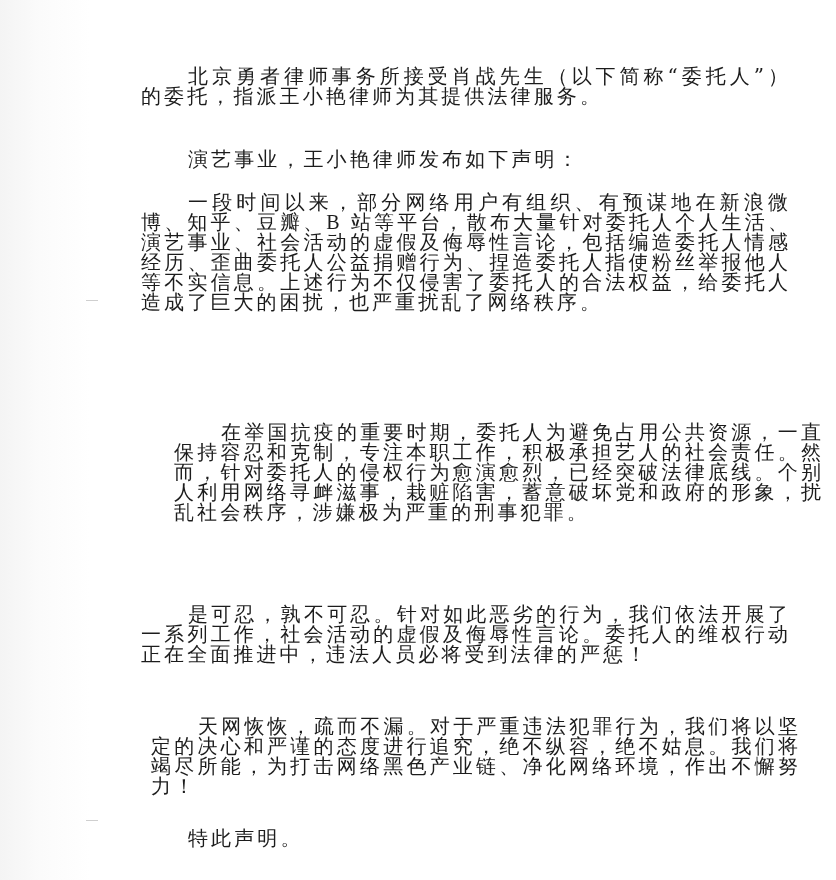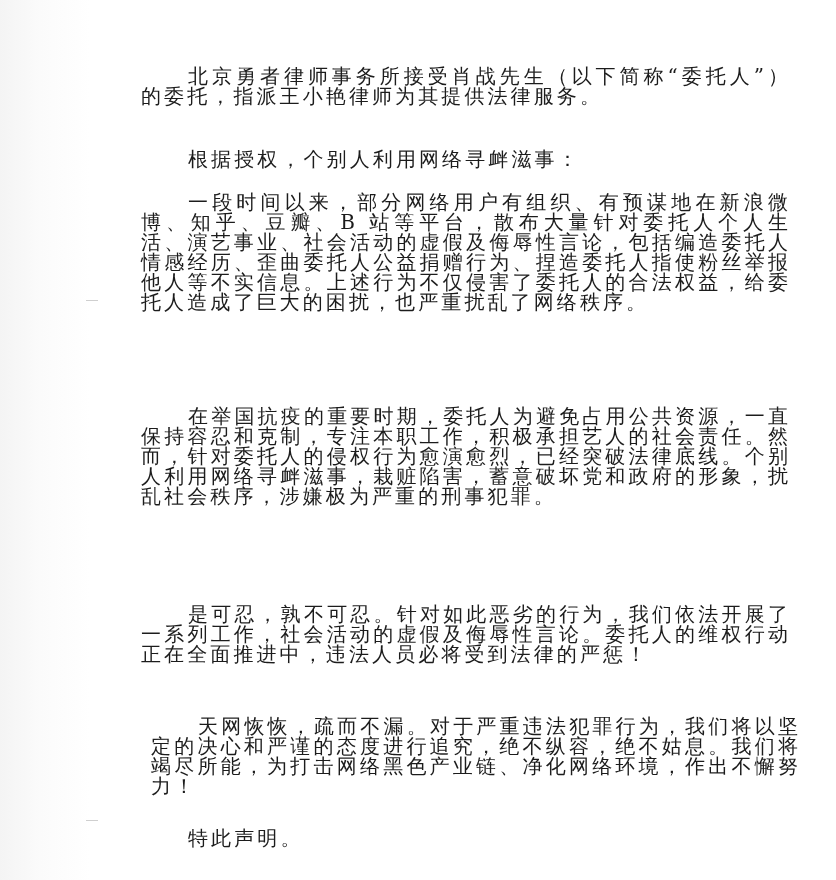--- a/index.html
+++ b/index.html
@@ -42,40 +42,40 @@
       letter-spacing: 3.1px;
       text-align: justify;
       text-align-last: left;
     }
     .para {
       text-indent: 47px;
       margin: 0;
     }
     .p1 { top: 66px; }
     .p2 { top: 149px; }
-    .p3 { top: 192px; }
-    .p4 { top: 406px; }
+    .p3 { top: 192px; font-family: Liberation Serif, serif; }
+    .p4 { top: 422px; margin-left: 33px; }
     .p5 { top: 604px; }
     .p6 { top: 716px; margin-left: 10px; }
     .p7 { top: 828px; }
     .scan-mark {
       position: absolute;
       width: 12px; height: 1px;
       background: #cfcfcf;
       left: 86px;
     }
   </style>
 </head>
 <body>
 
 <div class="page">
   <div class="scan-mark" style="top:300px"></div>
   <div class="scan-mark" style="top:820px"></div>
 
 
   <p class="body-text para p1">北京勇者律师事务所接受肖战先生（以下简称“委托人”）的委托，指派王小艳律师为其提供法律服务。</p>
-  <p class="body-text para p2">根据授权，个别人利用网络寻衅滋事：</p>
+  <p class="body-text para p2">演艺事业，王小艳律师发布如下声明：</p>
   <p class="body-text para p3">一段时间以来，部分网络用户有组织、有预谋地在新浪微博、知乎、豆瓣、B 站等平台，散布大量针对委托人个人生活、演艺事业、社会活动的虚假及侮辱性言论，包括编造委托人情感经历、歪曲委托人公益捐赠行为、捏造委托人指使粉丝举报他人等不实信息。上述行为不仅侵害了委托人的合法权益，给委托人造成了巨大的困扰，也严重扰乱了网络秩序。</p>
   <p class="body-text para p4">在举国抗疫的重要时期，委托人为避免占用公共资源，一直保持容忍和克制，专注本职工作，积极承担艺人的社会责任。然而，针对委托人的侵权行为愈演愈烈，已经突破法律底线。个别人利用网络寻衅滋事，栽赃陷害，蓄意破坏党和政府的形象，扰乱社会秩序，涉嫌极为严重的刑事犯罪。</p>
   <p class="body-text para p5">是可忍，孰不可忍。针对如此恶劣的行为，我们依法开展了一系列工作，社会活动的虚假及侮辱性言论。委托人的维权行动正在全面推进中，违法人员必将受到法律的严惩！</p>
   <p class="body-text para p6">天网恢恢，疏而不漏。对于严重违法犯罪行为，我们将以坚定的决心和严谨的态度进行追究，绝不纵容，绝不姑息。我们将竭尽所能，为打击网络黑色产业链、净化网络环境，作出不懈努力！</p>
   <p class="body-text para p7">特此声明。</p>
 </div>
 
 </body></html>

